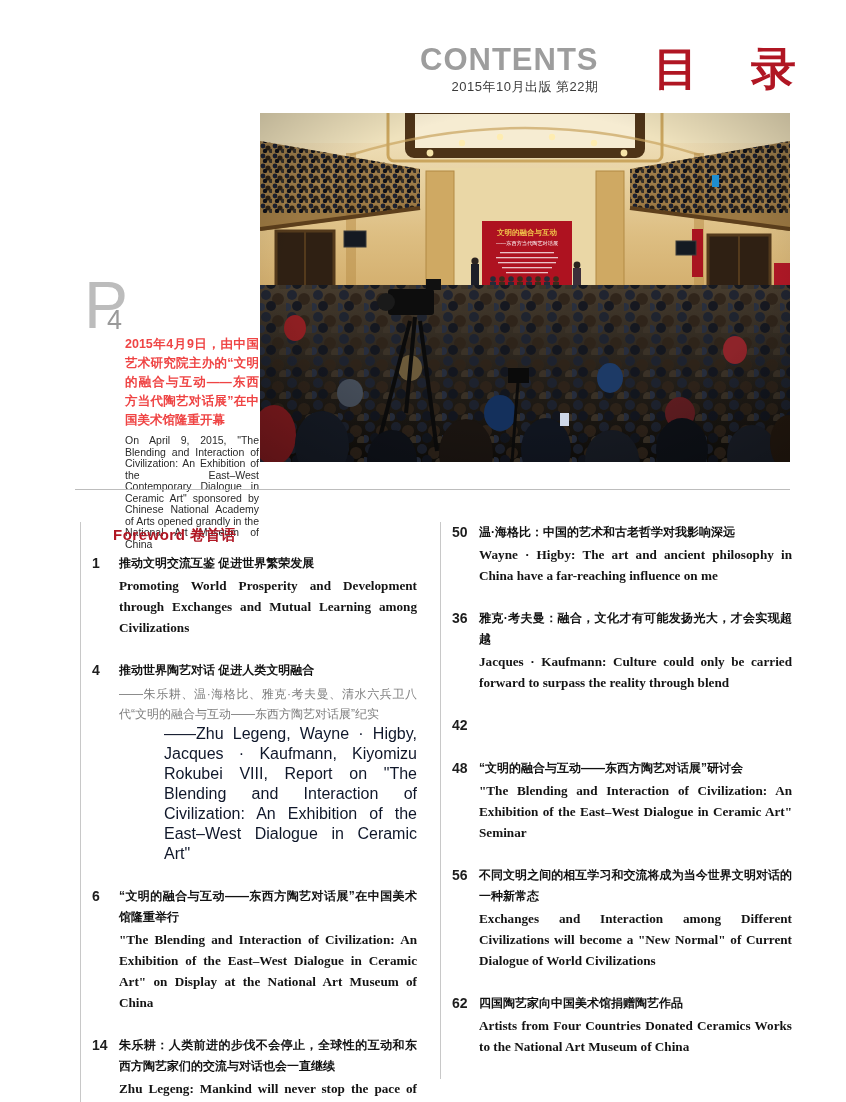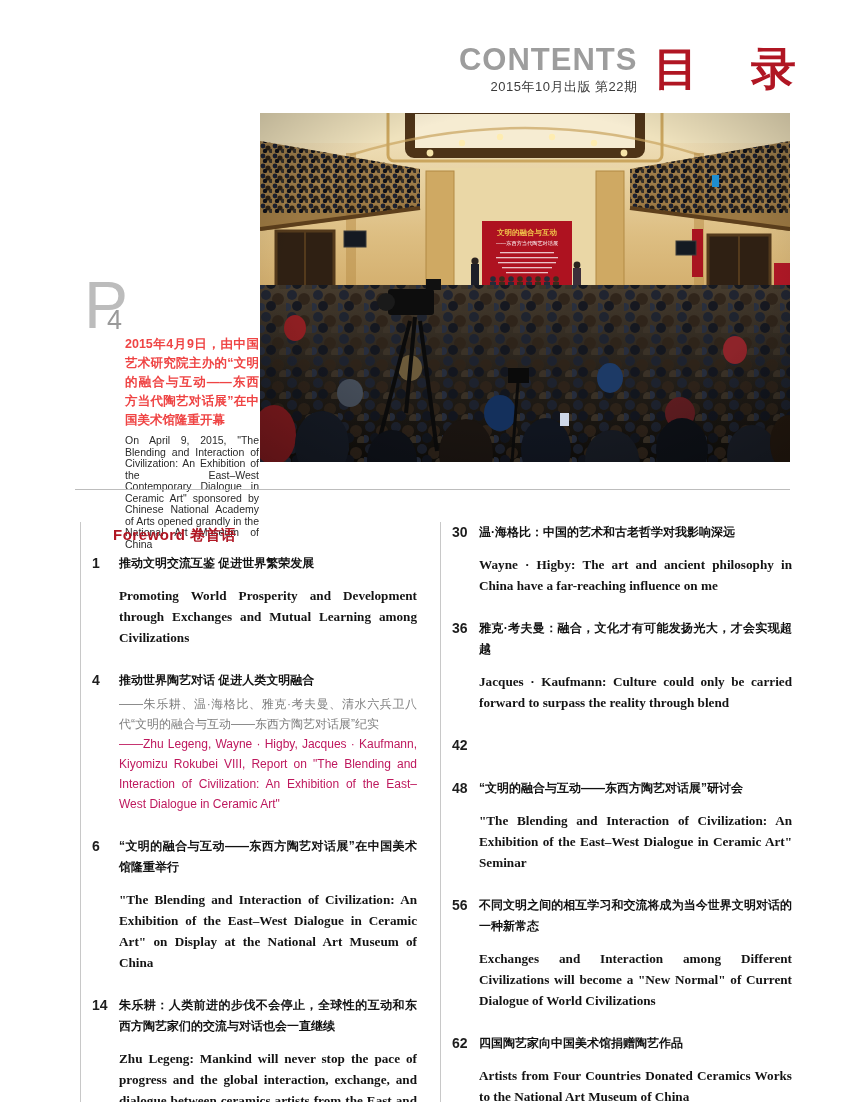--- a/index.html
+++ b/index.html
@@ -1,21 +1,21 @@
 <!DOCTYPE html>
 <html><head>
 <meta charset="utf-8">
 <style>
   * { margin:0; padding:0; box-sizing:border-box; }
   html,body { background:#ffffff; }
   body { font-family:"Liberation Sans", sans-serif; }
   .page { position:relative; width:846px; height:1102px; background:#fff; overflow:hidden; margin:0 auto; }
 
   
-  .header { position:absolute; top:44px; left:420px; width:396px; display:flex; justify-content:flex-end; align-items:flex-start; }
+  .header { position:absolute; top:44px; left:420px; width:396px; display:flex; justify-content:space-between; align-items:flex-start; }
   .header-left { text-align:right; margin-right:16px; }
   .contents-word { font-size:31px; font-weight:bold; letter-spacing:1px; color:#9d9d9d; line-height:32px; }
   .issue-info { font-size:13px; color:#3c3c3c; margin-top:2px; letter-spacing:0.5px; white-space:nowrap; }
   .title-cn { font-size:45px; font-weight:bold; color:#b01623; letter-spacing:20px; line-height:50px; margin-top:0px; white-space:nowrap; }
 
   
   .photo-wrap { position:absolute; left:260px; top:113px; width:530px; height:349px; overflow:hidden; background:#c9a45e; }
   .photo-wrap svg { display:block; }
 
   .caption { position:absolute; left:84px; top:281px; width:176px; }
@@ -32,23 +32,23 @@
   .toc-col { position:absolute; top:522px; border-left:1px solid #c8c8c8; padding-left:11px; }
   .toc-col.left  { left:80px;  width:337px; }
   .toc-col.right { left:440px; width:352px; }
 
   .foreword { font-size:15px; font-weight:bold; color:#b01623; margin:4px 0 8px 21px; letter-spacing:0.5px; }
 
   .entry { display:flex; margin-bottom:22px; }
   .entry .num { width:27px; flex:0 0 27px; font-size:14px; font-weight:600; color:#1d1d1d; line-height:21px; }
   .entry .body { flex:1; }
   .t-cn { font-size:12px; font-weight:bold; color:#111; line-height:21px; text-align:justify; }
-  .t-en { font-family:"Liberation Serif", serif; font-size:13.2px; font-weight:bold; color:#141414; line-height:21px; text-align:justify; margin-top:11px; }
+  .t-en { font-family:"Liberation Serif", serif; font-size:13.2px; font-weight:bold; color:#141414; line-height:21px; text-align:justify; margin-top:1px; }
   .n-cn { font-size:12px; color:#7d7d7d; line-height:20px; margin-top:3px; text-align:justify; }
-  .n-en { font-size:12px; color:#be185d; line-height:20px; text-align:justify; }
+  .n-en { font-size:16px; color:#0f172a; line-height:20px; text-align:justify;margin-left:45px; }
 </style>
 </head>
 <body>
 
 <div class="page">
 
   <div class="header">
     <div class="header-left">
       <div class="contents-word">CONTENTS</div>
       <div class="issue-info">2015年10月出版  第22期</div>
@@ -267,21 +267,21 @@
     <div class="num">14</div>
     <div class="body">
       <div class="t-cn">朱乐耕：人类前进的步伐不会停止，全球性的互动和东西方陶艺家们的交流与对话也会一直继续</div>
       <div class="t-en">Zhu Legeng: Mankind will never stop the pace of progress and the global interaction, exchange, and dialogue between ceramics artists from the East and the West will continue</div>
 
     </div>
   </div>
 </div>
   <div class="toc-col right" id="col-right">
   <div class="entry">
-    <div class="num">30</div>
+    <div class="num">50</div>
     <div class="body">
       <div class="t-cn">温·海格比：中国的艺术和古老哲学对我影响深远</div>
       <div class="t-en">Wayne · Higby: The art and ancient philosophy in China have a far-reaching influence on me</div>
 
     </div>
   </div>
 
   <div class="entry">
     <div class="num">36</div>
     <div class="body">

